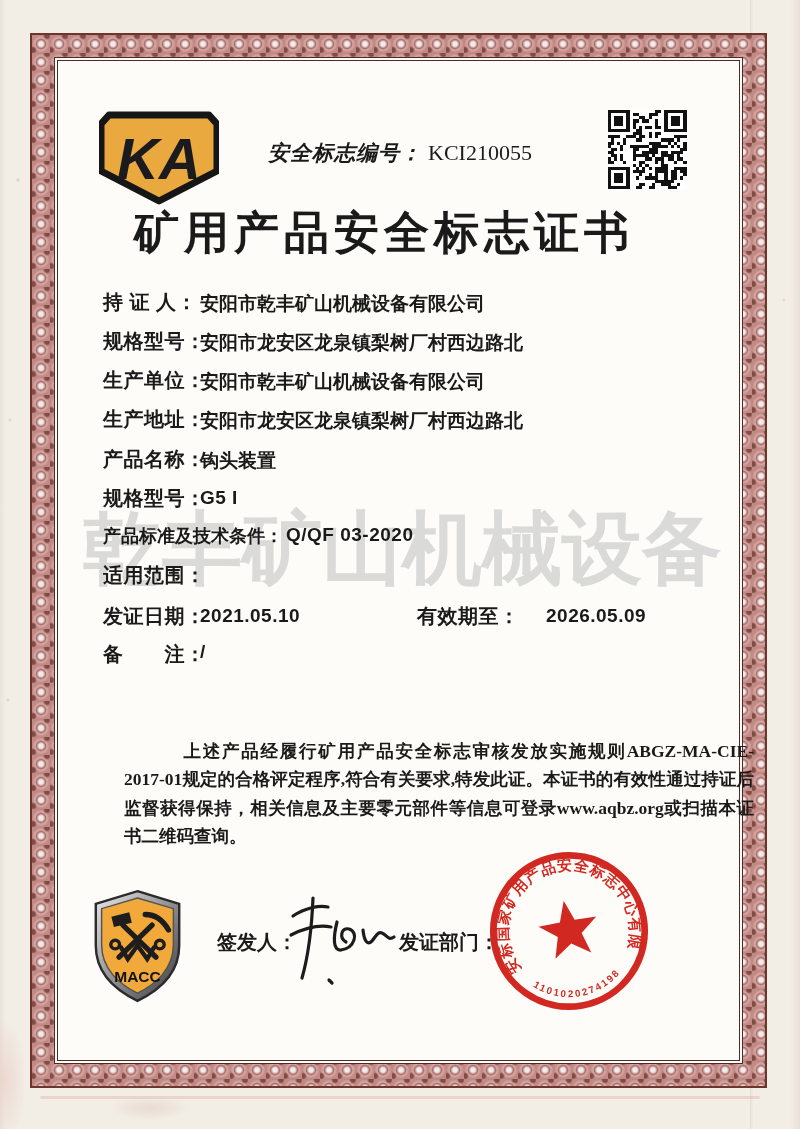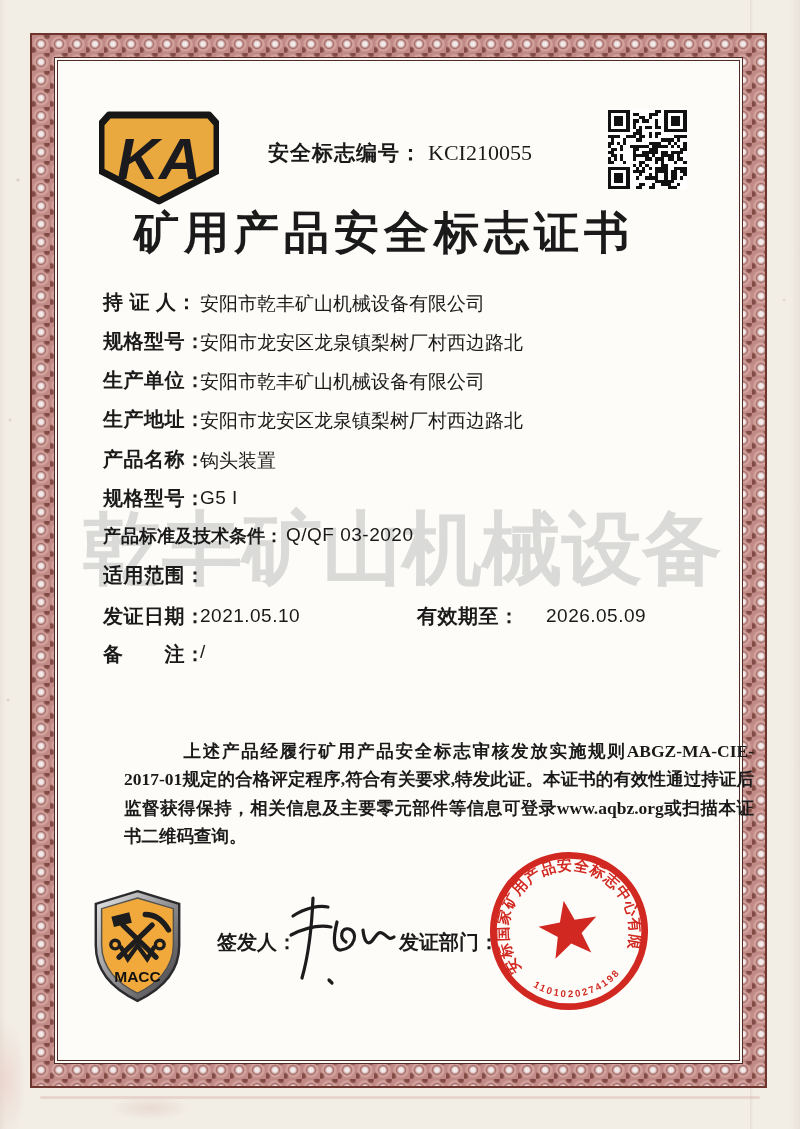--- a/index.html
+++ b/index.html
@@ -49,34 +49,34 @@
   .watermark{
     position:absolute;left:82px;top:496px;width:640px;z-index:1;
     font-size:80px;font-weight:700;letter-spacing:0px;white-space:nowrap;
     color:var(--watermark-gray,#c6c6c6);opacity:.62;
     font-family:"Liberation Sans",sans-serif;
   }
 
   
   .ka-badge{position:absolute;left:99px;top:111px;width:120px;height:94px;}
   .mark-no{position:absolute;left:0;top:139px;width:800px;text-align:center;white-space:nowrap;}
-  .mark-no .lbl{font-weight:700;font-size:21px;letter-spacing:1px;}
+  .mark-no .lbl{font-weight:700;font-size:21px;letter-spacing:1px;font-style:italic;}
   .mark-no .val{font-family:"Liberation Serif",serif;font-weight:400;font-size:22px;margin-left:6px;}
   .qr-wrap{position:absolute;left:606px;top:110px;width:82px;height:79px;}
   .qr-wrap svg{width:100%;height:100%;shape-rendering:crispEdges;}
 
   .cert-title{
     position:absolute;left:0;top:203px;width:768px;text-align:center;
     font-family:"Liberation Serif",serif;font-weight:900;font-size:45px;
     letter-spacing:5px;white-space:nowrap;
   }
 
   
   .flabel{position:absolute;left:103px;font-weight:700;font-size:20px;letter-spacing:.5px;white-space:nowrap;}
-  .fvalue{position:absolute;left:200px;font-weight:400;font-size:19px;white-space:nowrap;
+  .fvalue{position:absolute;left:200px;font-weight:700;font-size:19px;white-space:nowrap;
     font-family:"Liberation Serif",serif;}
   .flabel.small{font-size:18px;letter-spacing:0;}
   .mono-val{font-family:"Liberation Sans",sans-serif;letter-spacing:.5px;}
 
   
   .statement{
     position:absolute;left:88px;top:737px;width:630px;
     font-size:17.5px;font-weight:700;line-height:1.62;
     text-align:justify;text-indent:3.4em;
     font-family:"Liberation Serif",serif;

